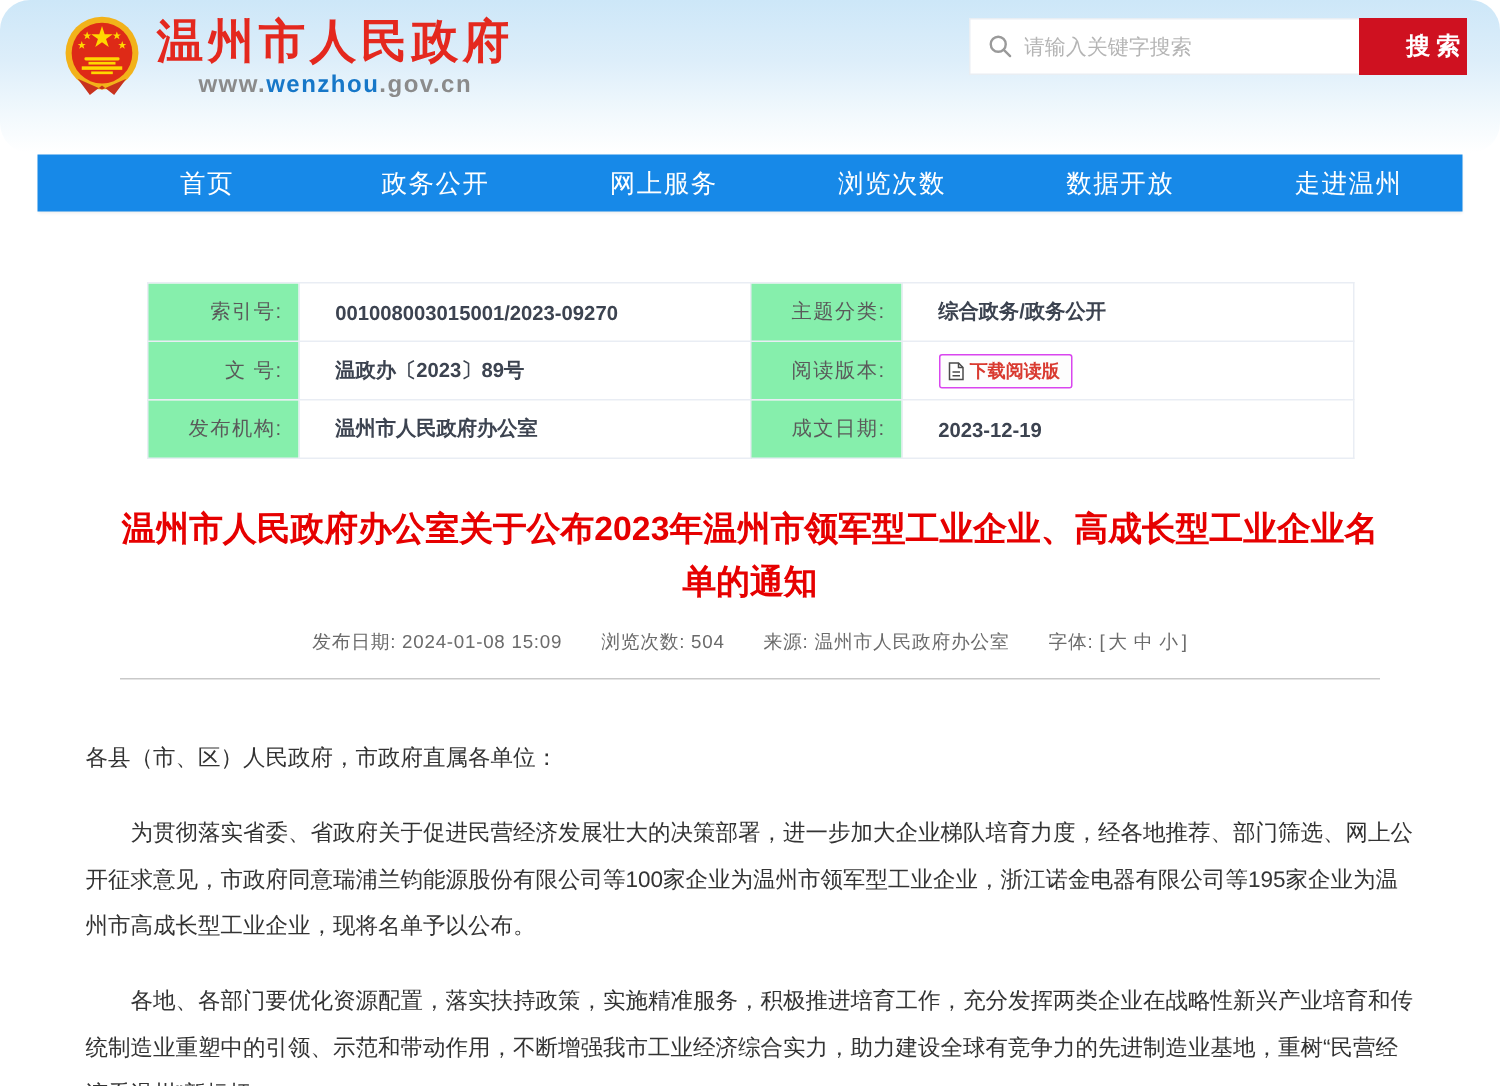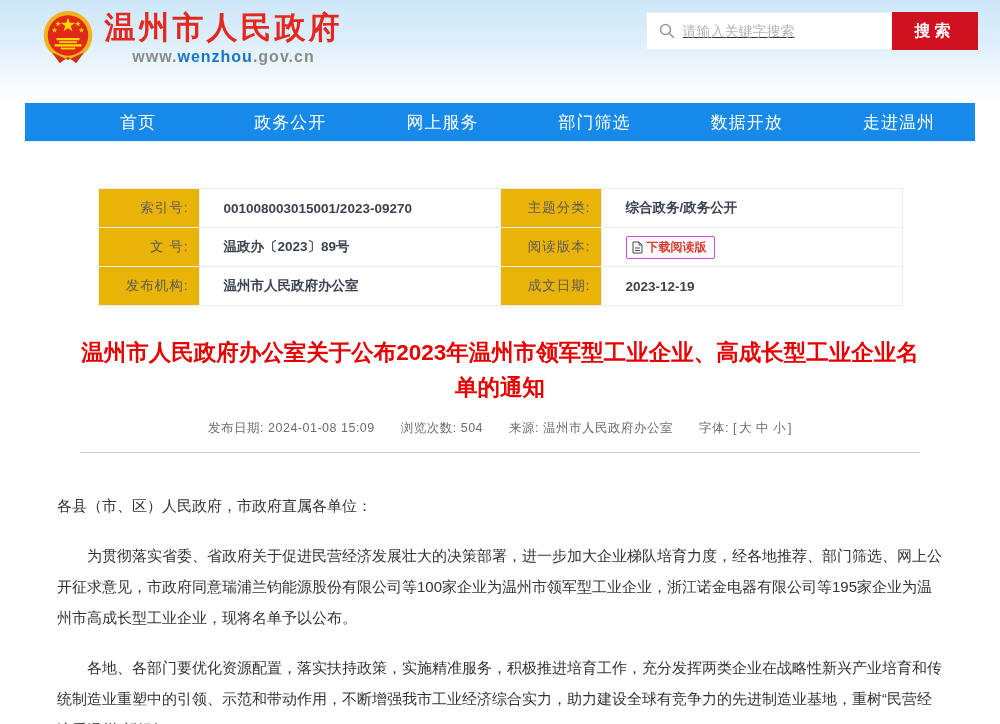--- a/index.html
+++ b/index.html
@@ -6,20 +6,21 @@
   html,body { width:1000px; }
   body {
     height:724px; overflow:hidden; background:#ffffff;
     font-family:"Liberation Sans","DejaVu Sans",sans-serif;
     -webkit-font-smoothing:antialiased;
   }
   
   .header {
     height:102px;
     background:linear-gradient(180deg,#cde7f8 0%,#ddeefa 40%,#f2f9fd 75%,#ffffff 100%);
+    border-radius:20px;
   }
   .header-inner {
     width:955px; margin:0 auto; display:flex; justify-content:space-between;
     padding-top:9px;
   }
   .brand { display:flex; align-items:flex-start; padding-left:18px; }
   .emblem { width:54px; height:60px; flex:0 0 auto; }
   .brand-text { margin-left:10px; text-align:center; }
   .site-name {
     font-size:31px; font-weight:bold; color:#e4281e; letter-spacing:3px;
@@ -32,27 +33,27 @@
   .search-zone { width:332px; padding-top:3px; }
   .search-row { display:flex; height:38px; }
   .search-box {
     flex:1; background:#ffffff; border:1px solid #e9eef3; border-right:none;
     display:flex; align-items:center; padding-left:12px;
   }
   .search-box input {
     border:none; outline:none; flex:1; font-size:14px; color:#333;
     background:transparent; margin-left:8px;
     font-family:"Liberation Sans","DejaVu Sans",sans-serif;
-    text-decoration:underline;
   }
   .search-box input::placeholder { color:#b5b5b5; }
   .search-btn {
-    width:86px; background:#cf1120; color:#ffffff; font-size:16px; letter-spacing:4px;
+    width:72px; background:#cf1120; color:#ffffff; font-size:16px; letter-spacing:4px;
     border:none; cursor:pointer; font-weight:bold;
     font-family:"Liberation Sans","DejaVu Sans",sans-serif;
+    text-align:right;
   }
   .hot-search { margin-top:11px; font-size:12.5px; color:#8a8a8a; white-space:nowrap; }
   .hot-search .hs-label { color:#8a8a8a; }
   .hot-search a { color:#6d6d6d; text-decoration:none; margin-left:10px; }
   
   .navbar {
     width:950px; margin:1px auto 0; height:38px; background:#1789e8;
     display:flex; box-shadow:0 1px 2px rgba(0,0,0,.08);padding-left:37px;
   }
   .nav-item {
@@ -61,21 +62,21 @@
   }
   
   .content { width:930px; margin:0 auto; background:#fff; }
   
   .doc-table {
     width:805px; margin:47px auto 0; border-collapse:collapse;
     border:1px solid #e9edf4; table-layout:fixed;
   }
   .doc-table td { border:1px solid #e9edf4; height:39px; font-size:13.5px; }
   td.lbl {
-    width:101px; background:#eab308; color:#5a5a5a; text-align:right;
+    width:101px; background:#86efac; color:#5a5a5a; text-align:right;
     padding-right:10px; letter-spacing:1px;
   }
   td.val { color:#3c4350; font-weight:bold; padding-left:24px;margin-top:12px; }
   .reader-btn {
     display:inline-flex; align-items:center; gap:4px; border:1px solid #d946ef;
     background:#fdfdfd; border-radius:2px; padding:2px 7px 2px 5px; cursor:pointer;
     font-size:12px; color:#d93a30; font-weight:bold;
     font-family:"Liberation Sans","DejaVu Sans",sans-serif;
   }
   
@@ -133,21 +134,21 @@
         <button class="search-btn">搜索</button>
       </div>
     </div>
   </div>
 </div>
 
 <div class="navbar">
   <a class="nav-item">首页</a>
   <a class="nav-item">政务公开</a>
   <a class="nav-item">网上服务</a>
-  <a class="nav-item">部门筛选</a>
+  <a class="nav-item">浏览次数</a>
   <a class="nav-item">数据开放</a>
   <a class="nav-item">走进温州</a>
 </div>
 
 <div class="content">
 
   <table class="doc-table">
     <tbody>
         <tr>
       <td class="lbl">索引号:</td>

